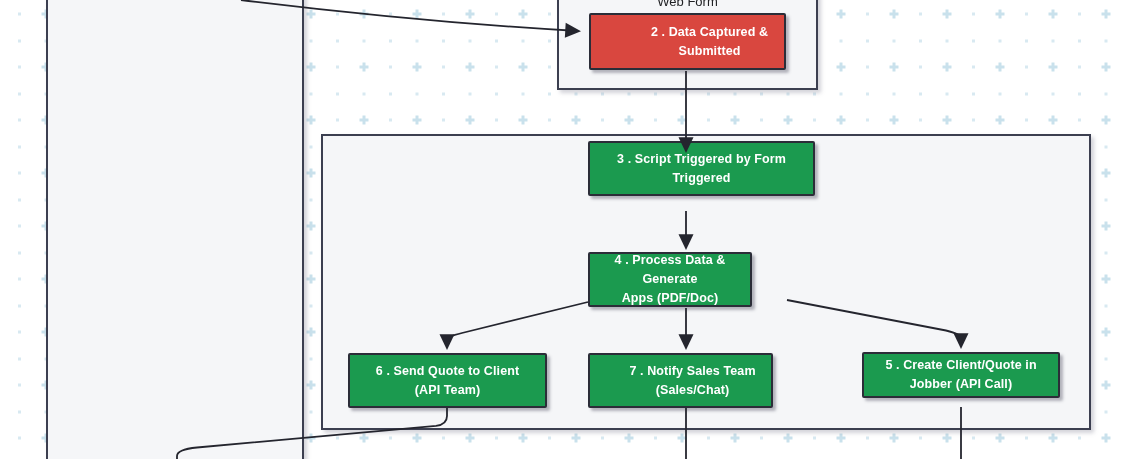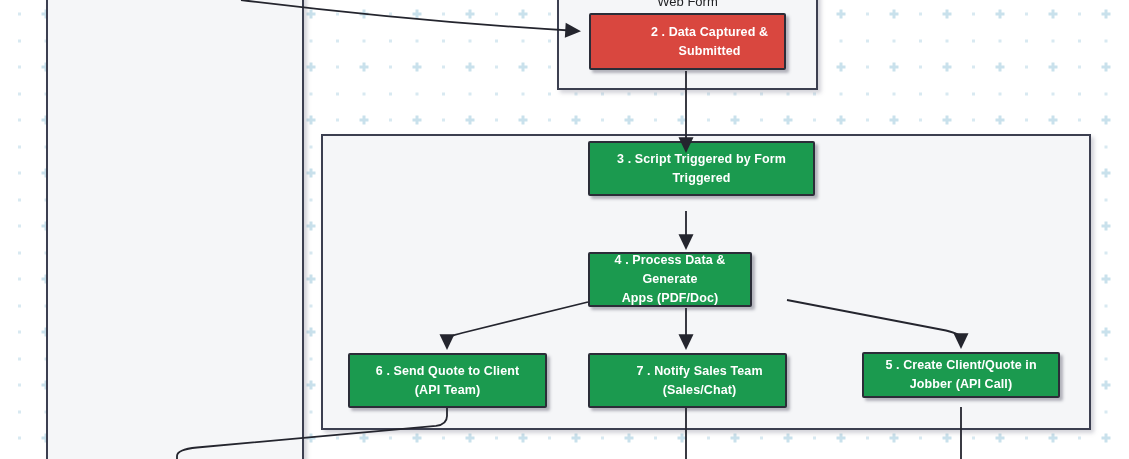--- a/index.html
+++ b/index.html
@@ -76,21 +76,21 @@
   <div class="node green" style="left:588px;top:252px;width:164px;height:55px;">
     <span>4 . Process Data &amp; Generate</span>
     <span>Apps (PDF/Doc)</span>
   </div>
 
   <div class="node green" style="left:348px;top:353px;width:199px;height:55px;">
     <span>6 . Send Quote to Client</span>
     <span>(API Team)</span>
   </div>
 
-  <div class="node green" style="left:588px;top:353px;width:199px;height:55px;padding-left:24px;">
+  <div class="node green" style="left:588px;top:353px;width:185px;height:55px;padding-left:24px;">
     <span>7 . Notify Sales Team</span>
     <span>(Sales/Chat)</span>
   </div>
 
   <div class="node green" style="left:862px;top:352px;width:198px;height:46px;">
     <span>5 . Create Client/Quote in</span>
     <span>Jobber (API Call)</span>
   </div>
 
   <svg class="edges" width="1129" height="459" aria-hidden="true">

